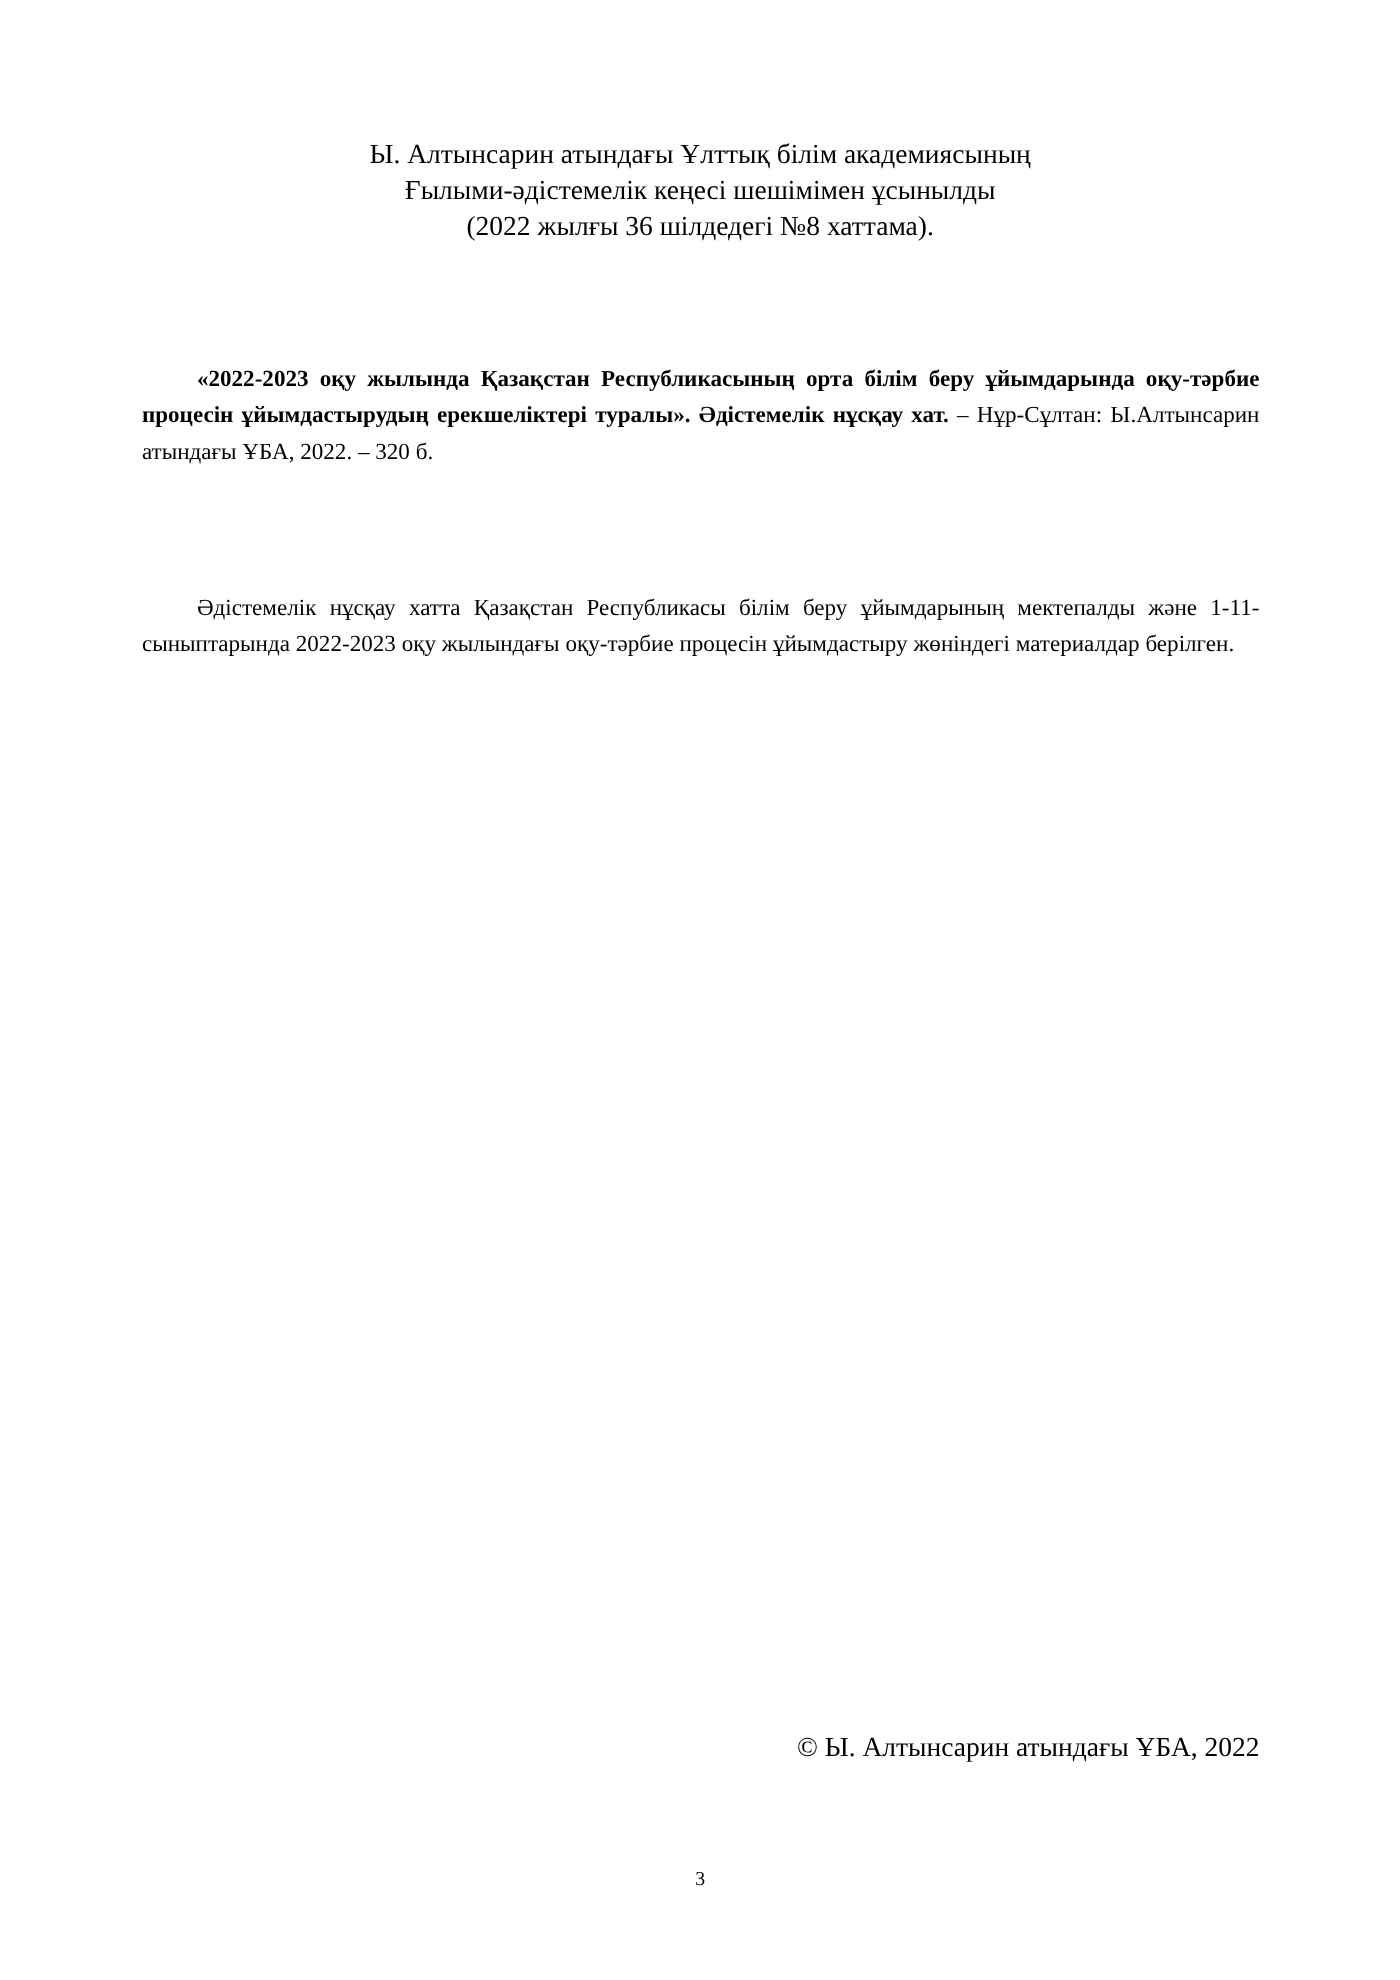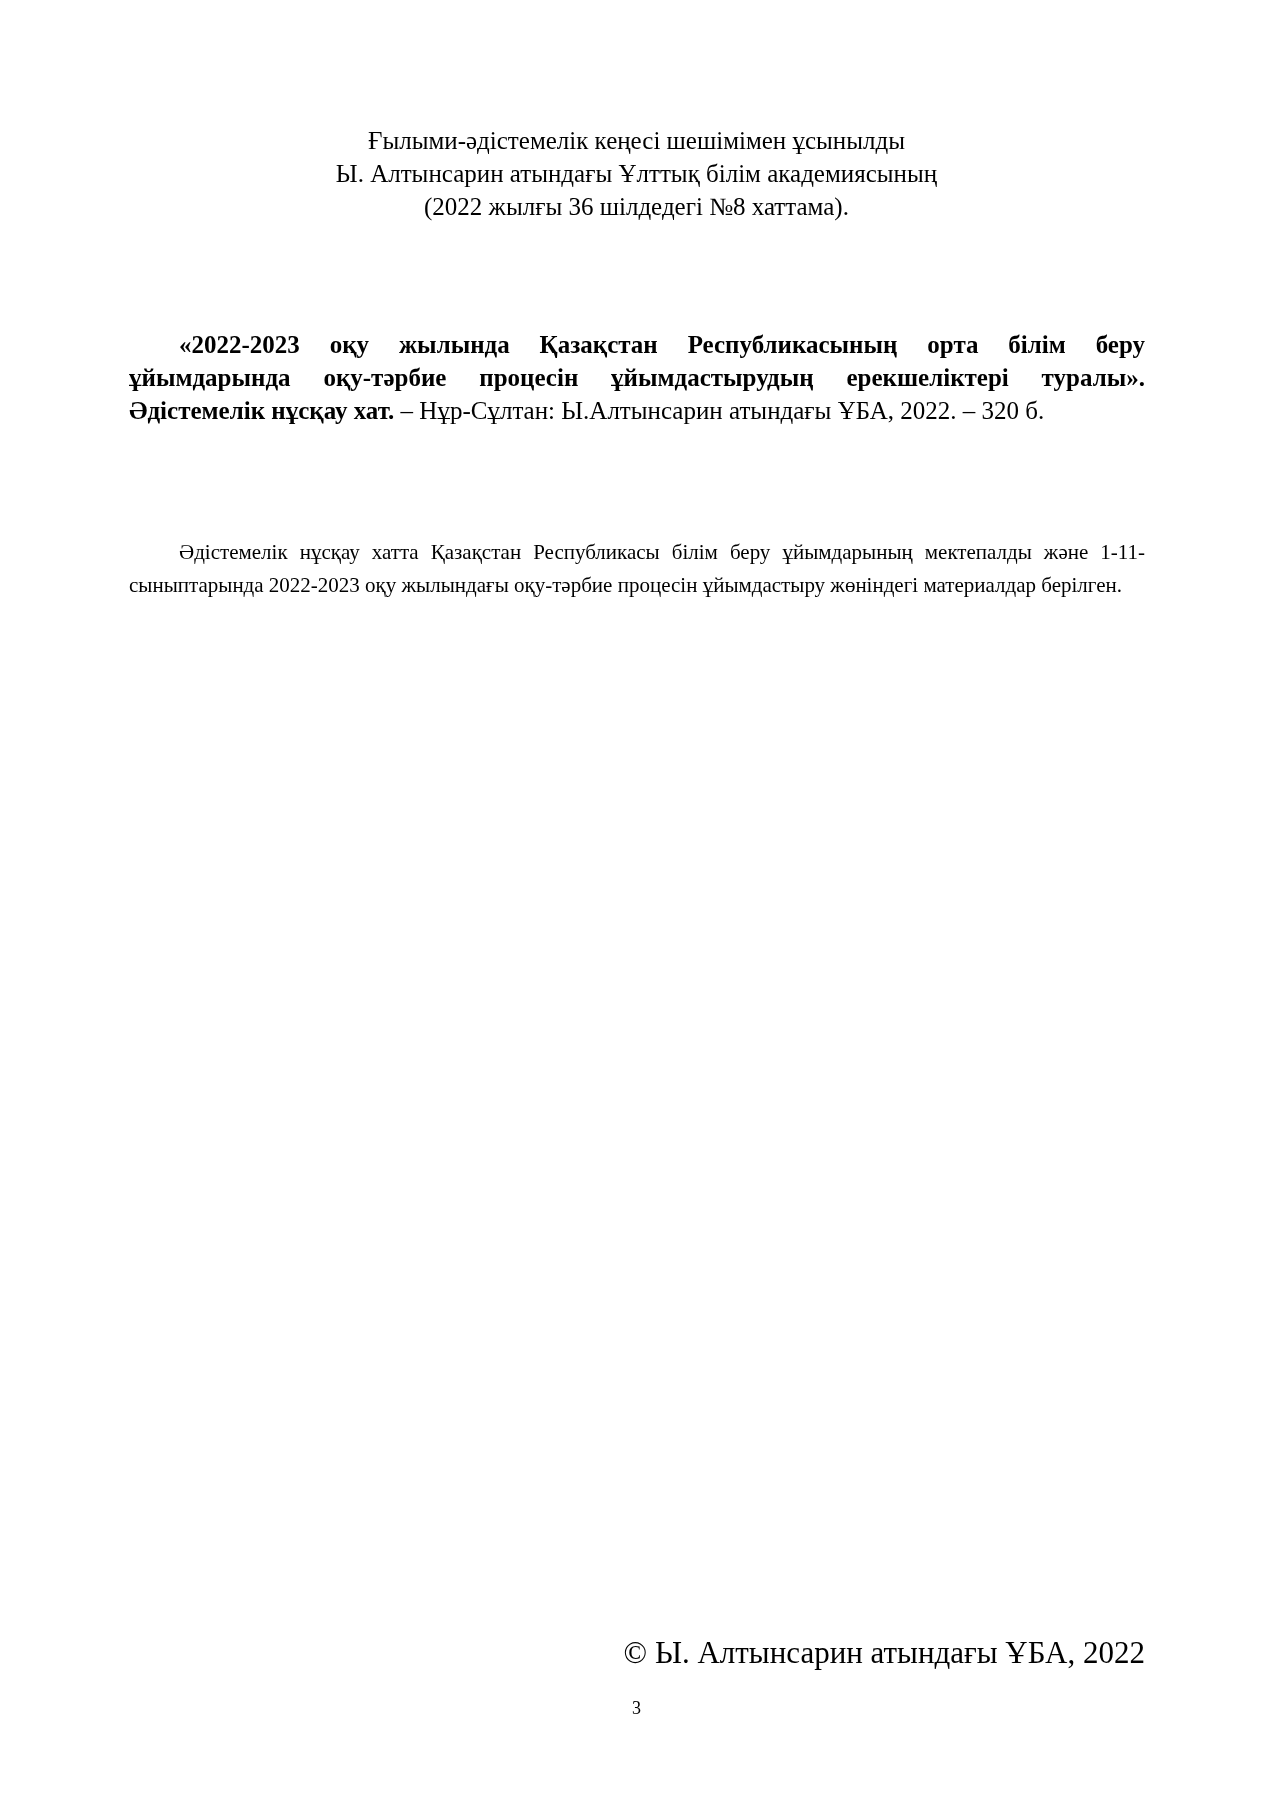--- a/index.html
+++ b/index.html
@@ -9,46 +9,46 @@
       color: #000000;
     }
     .page { position: absolute; left: 0; top: 0; width: 1273px; height: 1800px; }
     .approval {
       position: absolute; top: 124px; left: 0; width: 1273px;
       text-align: center; font-size: 25px; line-height: 33px;
     }
     .approval div { white-space: nowrap; }
     .biblio {
       position: absolute; top: 328px; left: 129px; width: 1016px;
-      font-size: 25px; line-height: 33px; text-align: justify;
+      font-size: 21px; line-height: 33px; text-align: justify;
       text-indent: 50px;
     }
     .biblio b { font-weight: bold; }
     .annotation {
       position: absolute; top: 536px; left: 129px; width: 1016px;
       font-size: 21px; line-height: 33px;
     }
     .annotation p { margin: 0; text-align: justify; text-indent: 50px; }
     .copyright {
-      position: absolute; top: 1636px; right: 128px;
-      font-size: 31px; line-height: 33px; white-space: nowrap; margin-left: 48px;
+      position: absolute; top: 1572px; right: 128px;
+      font-size: 25px; line-height: 33px; white-space: nowrap; margin-left: 48px;
     }
     .page-number {
       position: absolute; top: 1696px; left: 0; width: 1273px;
       text-align: center; font-size: 18px; line-height: 24px;
     }
   </style>
 </head>
 <body>
 
 <div class="page">
 
   <div class="approval">
+    <div>Ы. Алтынсарин атындағы Ұлттық білім академиясының</div>
     <div>Ғылыми-әдістемелік кеңесі шешімімен ұсынылды</div>
-    <div>Ы. Алтынсарин атындағы Ұлттық білім академиясының</div>
     <div>(2022 жылғы 36 шілдедегі №8 хаттама).</div>
   </div>
 
   <div class="biblio"><b>«2022-2023 оқу жылында Қазақстан Республикасының орта білім беру ұйымдарында оқу-тәрбие процесін ұйымдастырудың ерекшеліктері туралы». Әдістемелік нұсқау хат.</b><span> – Нұр-Сұлтан: Ы.Алтынсарин атындағы ҰБА, 2022. –  320 б.</span></div>
 
   <div class="annotation">
     <p>Әдістемелік нұсқау хатта Қазақстан Республикасы білім беру ұйымдарының мектепалды және 1-11-сыныптарында 2022-2023 оқу жылындағы оқу-тәрбие процесін ұйымдастыру жөніндегі материалдар берілген.</p>
   </div>
 
   <div class="copyright">© Ы. Алтынсарин атындағы ҰБА, 2022</div>

